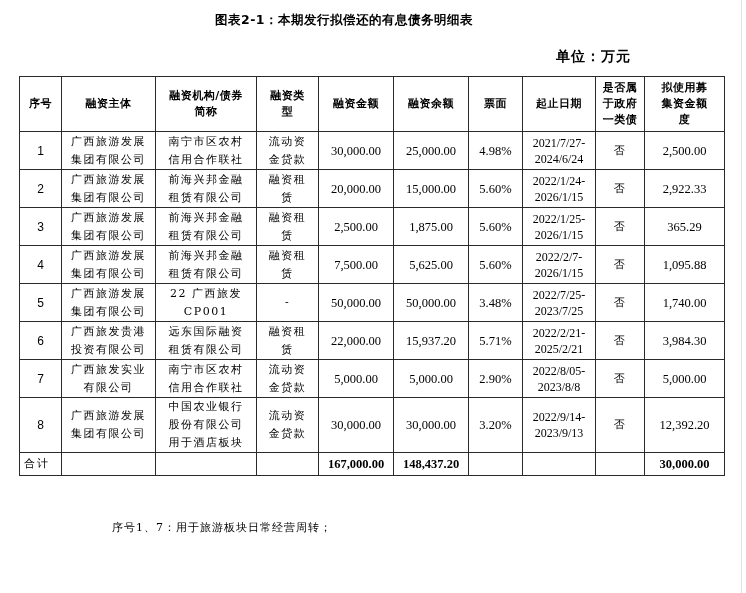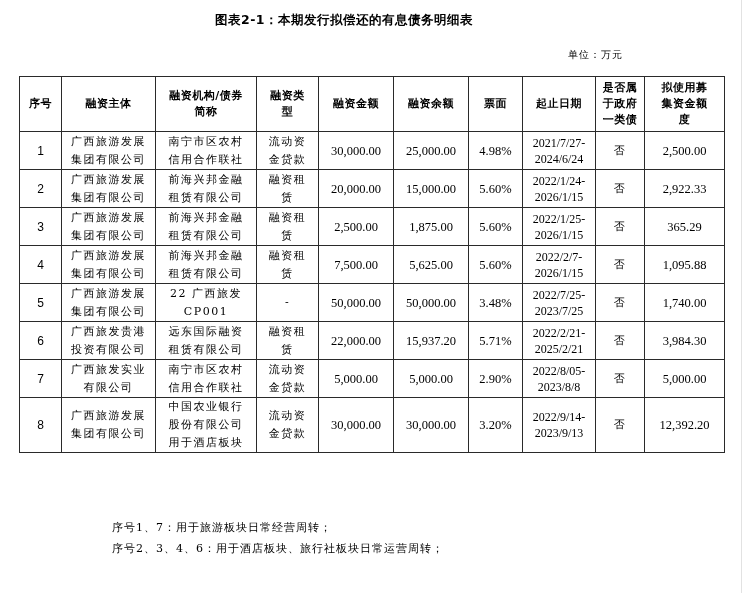--- a/index.html
+++ b/index.html
@@ -9,22 +9,22 @@
   }
   .right-rule {
     position: absolute; left: 741px; top: 0; width: 1px; height: 593px; background: #e2e2e2;
   }
   .title {
     position: absolute; left: 0; top: 12px; width: 688px; text-align: center;
     font-family: "DejaVu Sans", sans-serif; font-weight: bold; font-size: 12.5px;
     letter-spacing: 0.5px;
   }
   .unit {
-    position: absolute; left: 568px; top: 48px;
-    font-family: "DejaVu Serif", serif; font-size: 10px; letter-spacing: 1px;
+    position: absolute; left: 556px; top: 48px;
+    font-family: "DejaVu Serif", serif; font-size: 14px; letter-spacing: 1px; font-weight: bold;
   }
   table.debt {
     position: absolute; left: 19px; top: 76px;
     border-collapse: collapse; table-layout: fixed;
     width: 705px;
   }
   table.debt th, table.debt td {
     border: 1.5px solid #2a2a2a;
     text-align: center; vertical-align: middle;
     padding: 0 2px;
@@ -311,19 +311,30 @@
         <td class="num">30,000.00</td>
         <td class="num">30,000.00</td>
         <td class="num">3.20%</td>
         <td class="date">
           <span class="line">2022/9/14-</span>
           <span class="line">2023/9/13</span>
         </td>
         <td class="cn">否</td>
         <td class="num">12,392.20</td>
       </tr>
+      <tr class="total">
+        <td class="total-label">合计</td>
+        <td></td>
+        <td></td>
+        <td></td>
+        <td class="bold">167,000.00</td>
+        <td class="bold">148,437.20</td>
+        <td></td>
+        <td></td>
+        <td></td>
+        <td class="bold">30,000.00</td>
+      </tr>
     </tbody>
 </table>
 
 <div class="notes">
   <div>序号1、7：用于旅游板块日常经营周转；</div>
-  <div>序号2、3、4、6：用于酒店板块、旅行社板块日常运营周转；</div>
 </div>
 
 </body></html>

